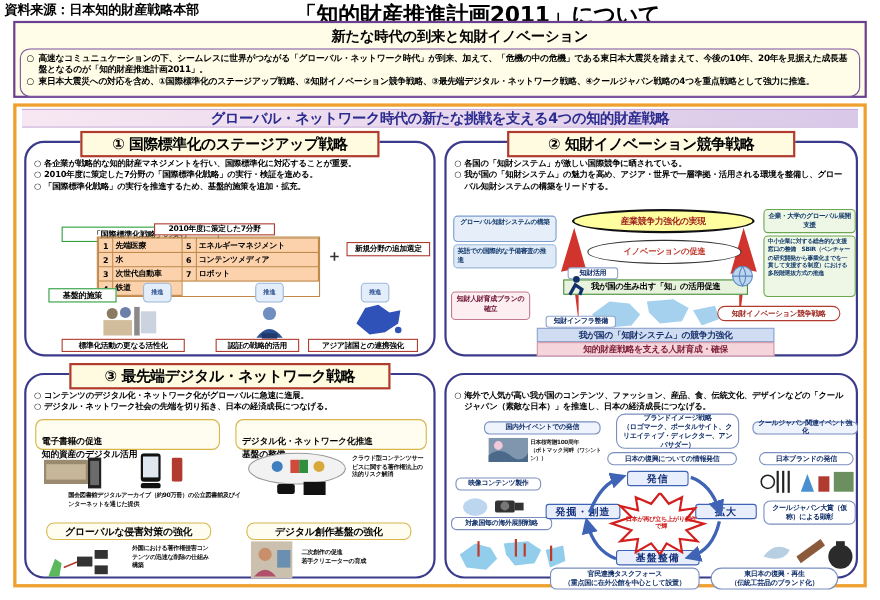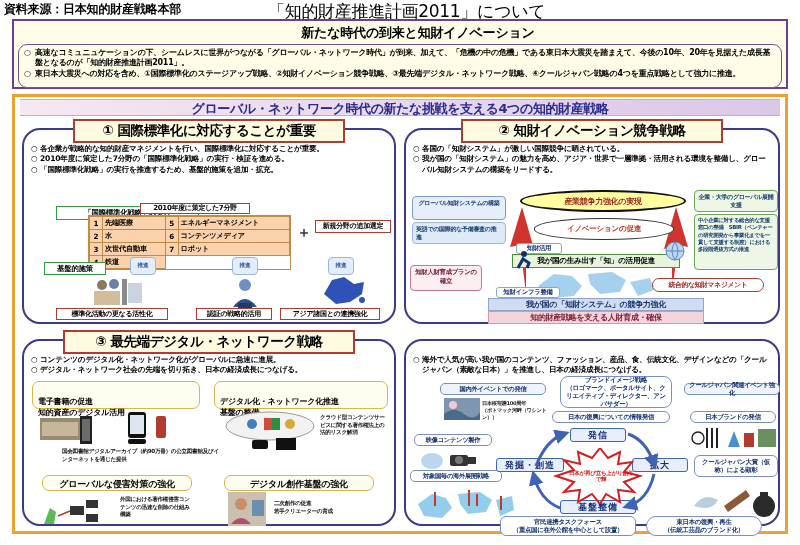--- a/index.html
+++ b/index.html
@@ -11,21 +11,21 @@
   }
   .page { position: relative; width: 800px; height: 545px; background:#fff; }
 
   
   .srcline {
     position:absolute; left:4px; top:1px;
     font-size:12px; font-weight:bold; color:#000; letter-spacing:-.2px;
   }
   .maintitle {
     position:absolute; left:268px; top:0px;
-    font-size:17px; font-weight:normal; color:#000;
+    font-size:20px; font-weight:bold; color:#000;
     border-bottom:2px solid #000; padding-bottom:1px; letter-spacing:-.3px;
   }
 
   
   .topbox {
     position:absolute; left:12px; top:19px; width:776px; height:70px;
     border:2px solid #6b3f8f; background:#fffde8;
   }
   .topbox-title {
     text-align:center; font-size:13px; font-weight:bold; color:#000;
@@ -217,21 +217,21 @@
         <span class="mk">○</span>
         <span class="bd">東日本大震災への対応を含め、①国際標準化のステージアップ戦略、②知財イノベーション競争戦略、③最先端デジタル・ネットワーク戦略、④クールジャパン戦略の4つを重点戦略として強力に推進。</span>
       </div>
     </div>
   </div>
 
   <div class="masterframe"></div>
   <div class="banner">グローバル・ネットワーク時代の新たな挑戦を支える4つの知的財産戦略</div>
 
   <div class="panel q1">
-    <div class="panel-title">① 国際標準化に対応することが重要</div>
+    <div class="panel-title">① 国際標準化のステージアップ戦略</div>
     <div class="pbullets">
       <div class="pb">
         <span class="mk">○</span>
         <span class="bd">各企業が戦略的な知的財産マネジメントを行い、国際標準化に対応することが重要。</span>
       </div>
       <div class="pb">
         <span class="mk">○</span>
         <span class="bd">2010年度に策定した7分野の「国際標準化戦略」の実行・検証を進める。</span>
       </div>
       <div class="pb">
@@ -364,21 +364,21 @@
   </svg>
   <svg class="art" style="left:530px;top:266px;width:130px;height:42px;" viewBox="0 0 130 42">
     <path d="M8 20 L24 8 L42 10 L52 20 L44 30 L22 32 Z" fill="#8fc6ea" opacity=".8"></path>
     <path d="M58 8 L82 6 L96 14 L90 26 L70 28 L60 18 Z" fill="#8fc6ea" opacity=".8"></path>
     <path d="M100 16 L120 12 L124 24 L108 30 Z" fill="#8fc6ea" opacity=".8"></path>
   </svg>
 
   <div class="sidebox-pink" style="left:410px; top:265px; width:72px; height:26px;">
     <span>知財人財育成プランの確立</span>
   </div>
-  <div class="roundtag" style="left:652px; top:278px; width:112px; height:14px;">統合的な知財マネジメント</div>
+  <div class="roundtag" style="left:652px; top:278px; width:112px; height:14px;">知財イノベーション競争戦略</div>
 
   <div class="bbox2" style="left:496px; top:287px; width:64px; height:11px; background:#fff; font-size:6.4px;">知財インフラ整備</div>
   <div class="bluestrip" style="left:488px; top:298px; width:216px; height:13px;">我が国の「知財システム」の競争力強化</div>
   <div class="pinkstrip" style="left:488px; top:311px; width:216px; height:13px;">知的財産戦略を支える人財育成・確保</div>
 
   <div class="panel q3">
     <div class="panel-title">③ 最先端デジタル・ネットワーク戦略</div>
     <div class="pbullets">
       <div class="pb">
         <span class="mk">○</span>

